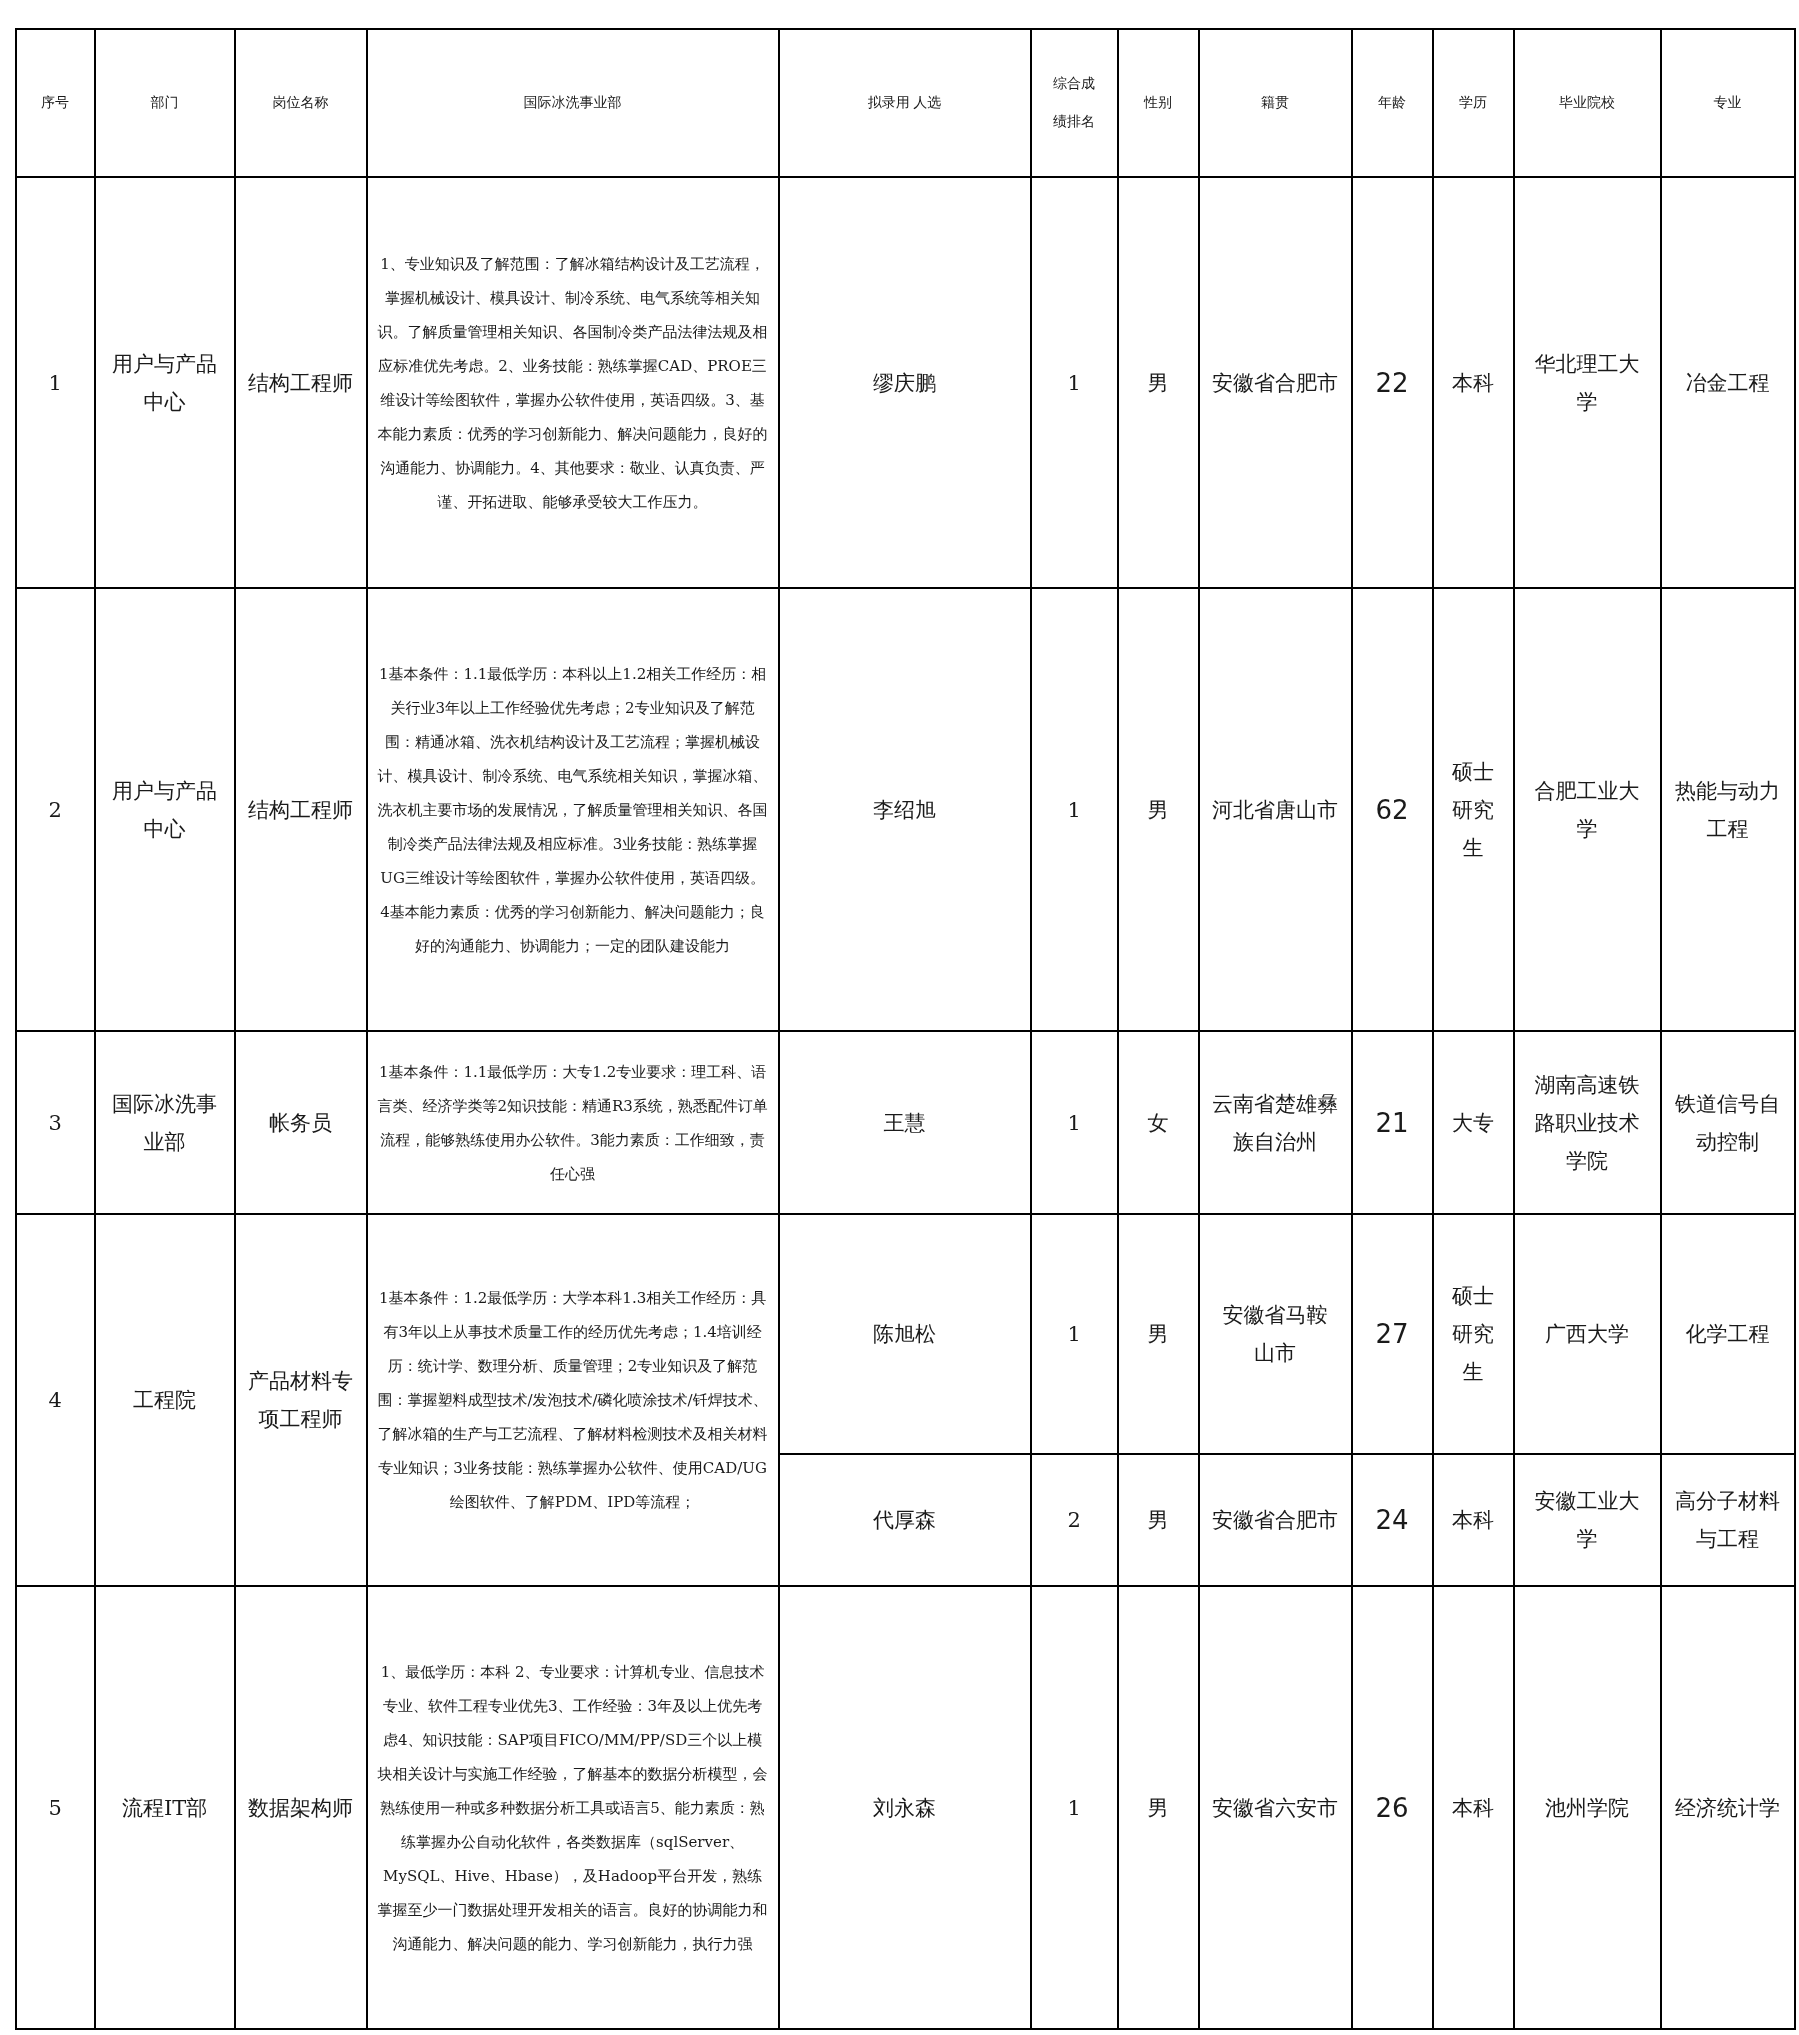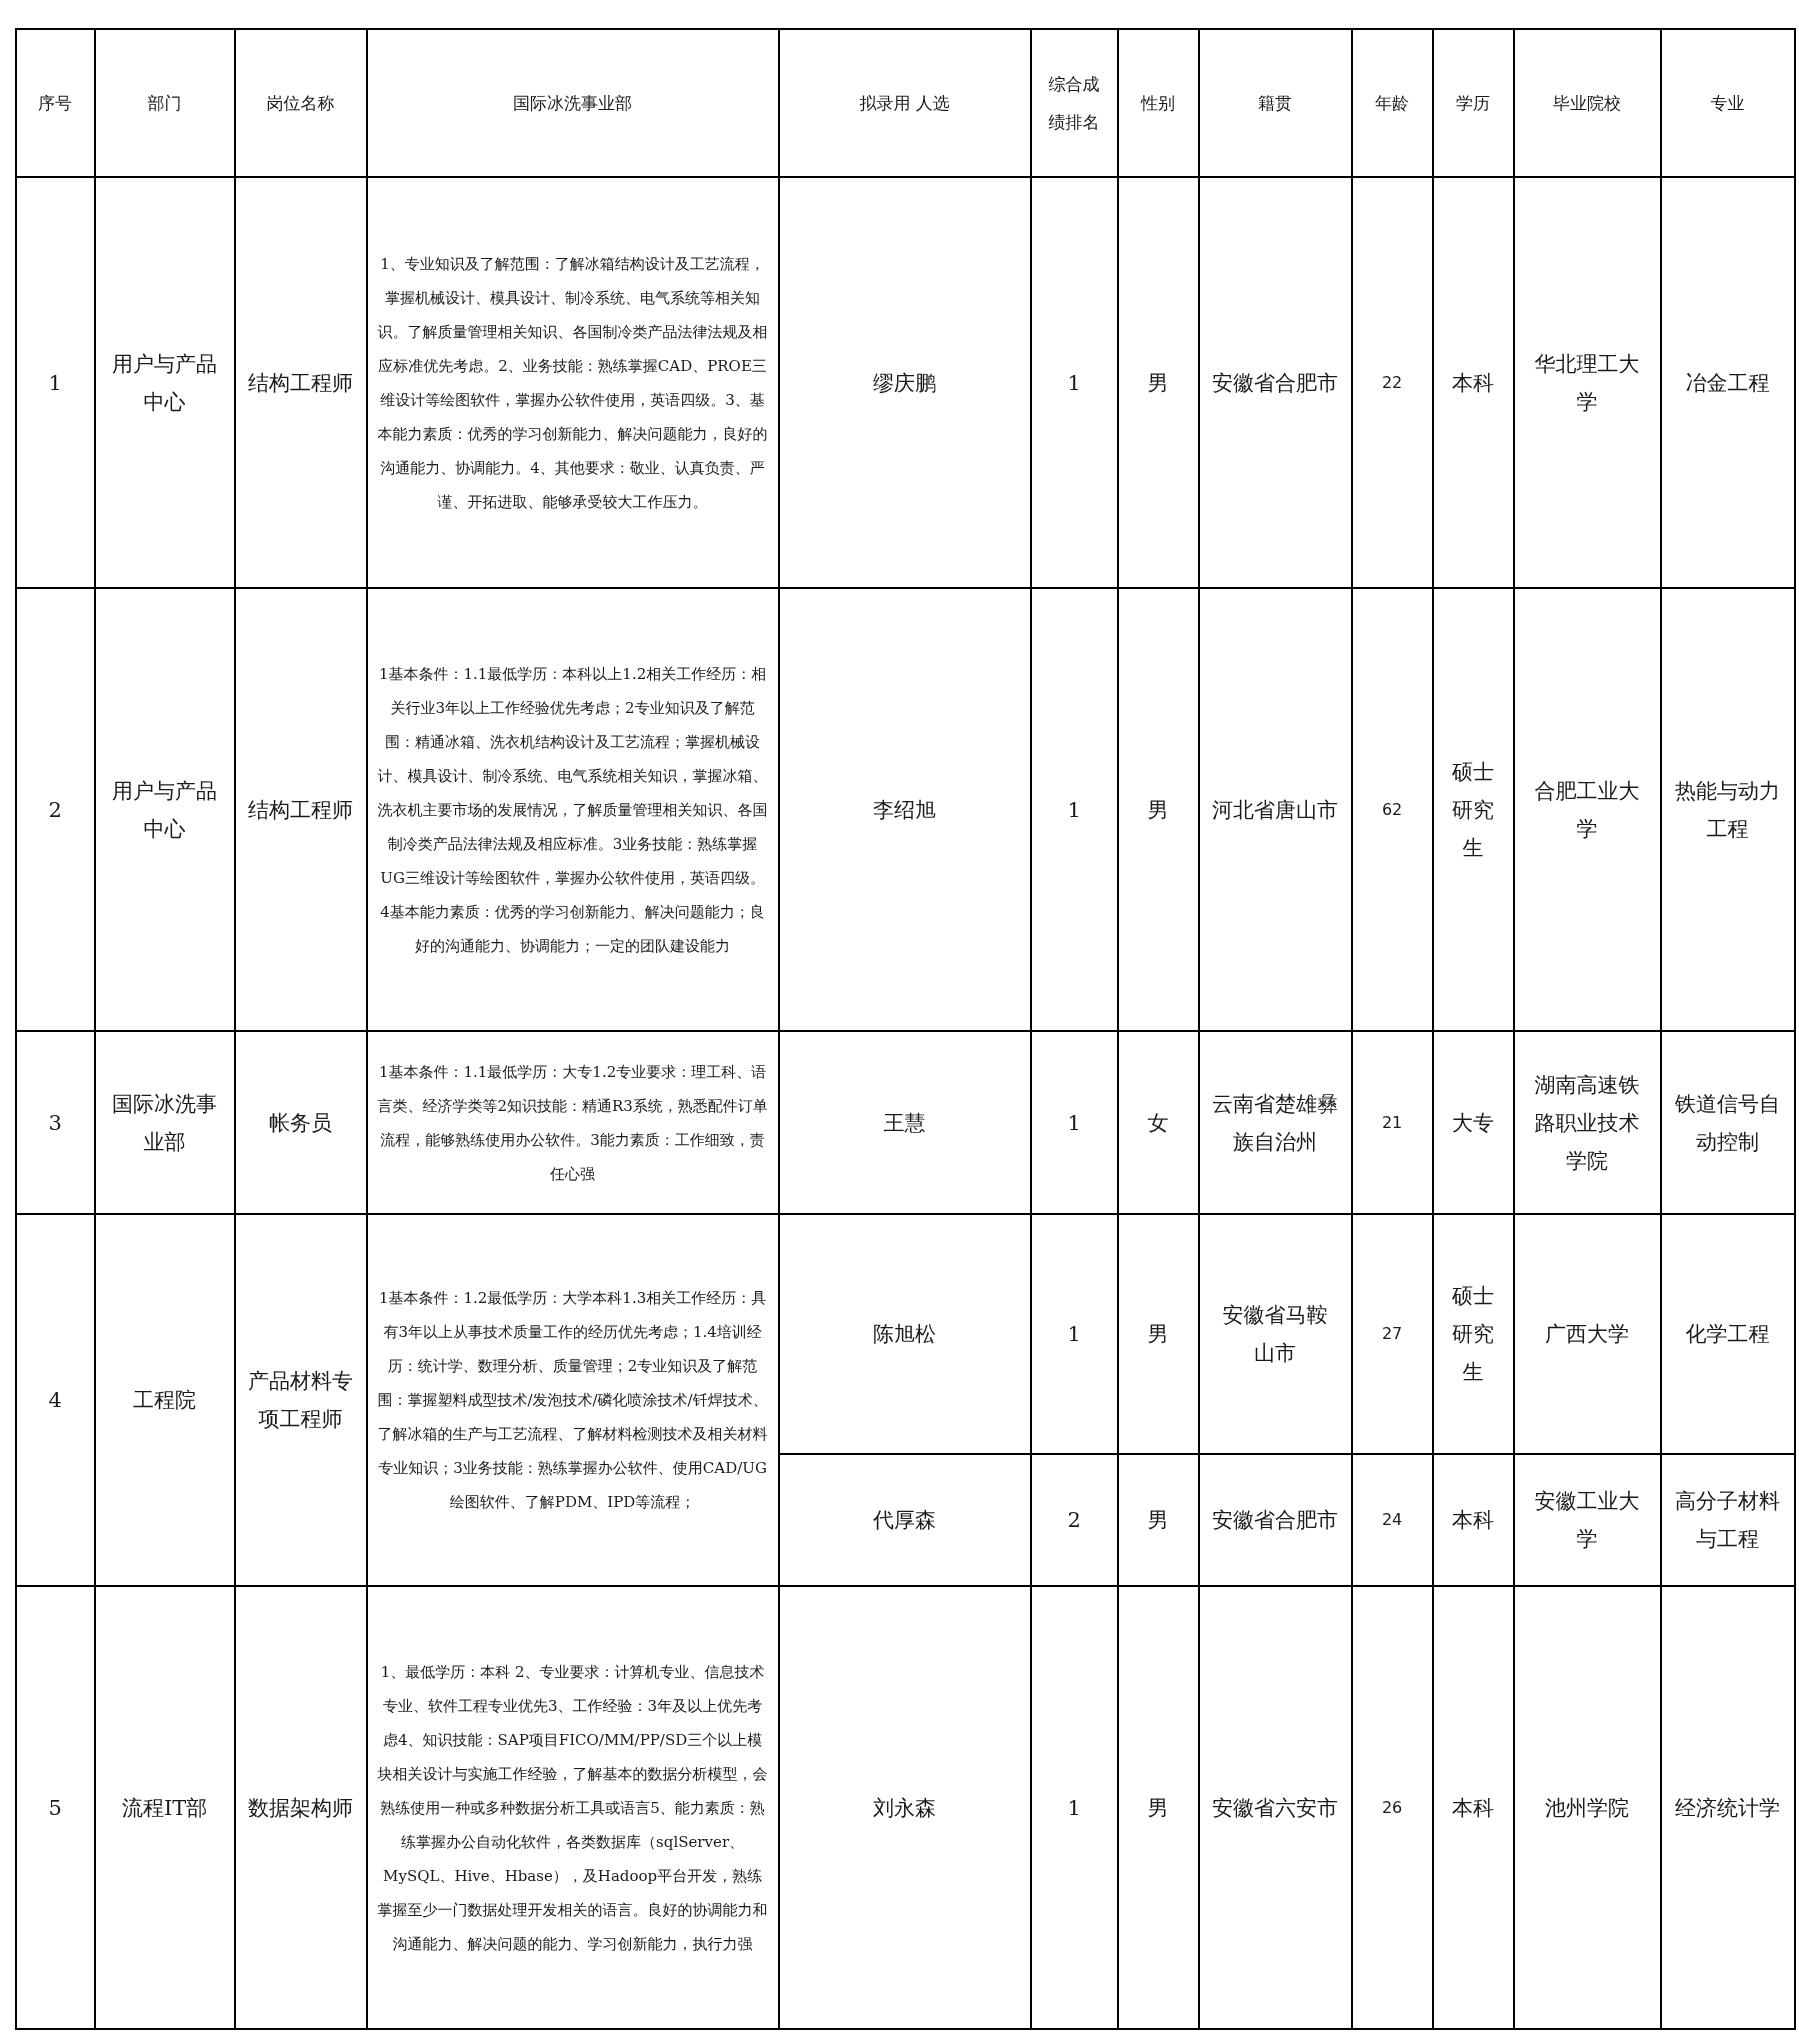--- a/index.html
+++ b/index.html
@@ -2,24 +2,24 @@
 <html style="font-size:12.3px"><head>
 <meta charset="utf-8">
 <style>
   html, body { margin: 0; padding: 0; background: #ffffff; }
   body { width: 1800px; height: 2035px; position: relative; overflow: hidden;
          font-family: "DejaVu Serif", "Liberation Serif", serif; color: #1a1a1a; }
   table.recruit { position: absolute; left: 14.6px; top: 28px; border-collapse: collapse;
          table-layout: fixed; width: 1781px; }
   table.recruit td, table.recruit th { border: 2.3px solid #000; text-align: center; vertical-align: middle;
          padding: 0 9.2px; font-weight: normal; box-sizing: border-box; }
-  th { font-size: 17px; line-height: 38px; }
+  th { font-size: 14px; line-height: 38px; font-family: Liberation Serif, serif; }
   td { font-size: 21px; line-height: 38px; }
   td.req { font-size: 15px; line-height: 34px; padding: 0 14px; text-align: center; }
-  td.num { font-family: "DejaVu Sans", "Liberation Sans", sans-serif; font-size: 16px; }
+  td.num { font-family: "DejaVu Sans", "Liberation Sans", sans-serif; font-size: 26px; }
   tr.hdr { height: 148px; }
   tr.r1 { height: 411px; }
   tr.r2 { height: 443px; }
   tr.r3 { height: 183px; }
   tr.r4a { height: 240px; }
   tr.r4b { height: 132px; }
   tr.r5 { height: 443px; }
 </style>
 </head>
 <body>

